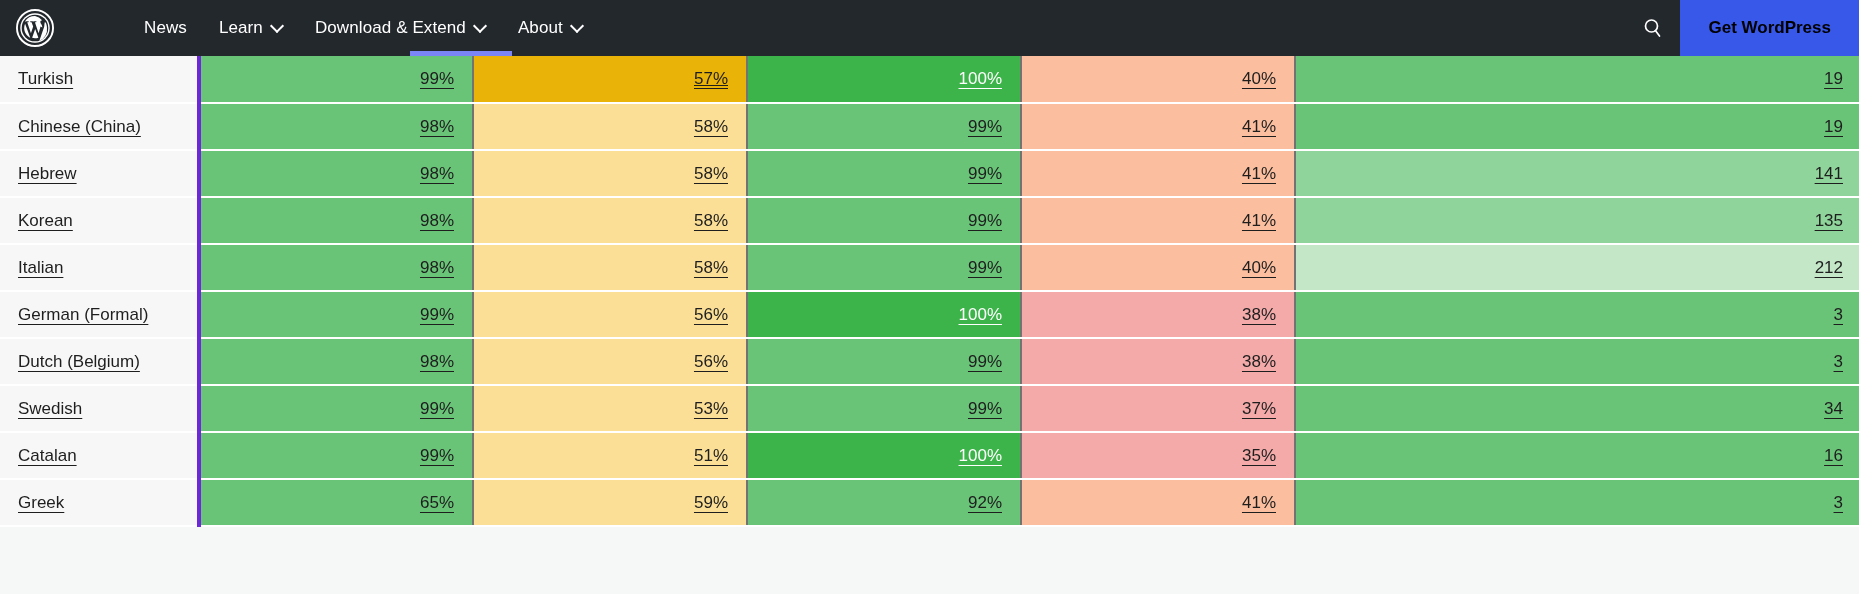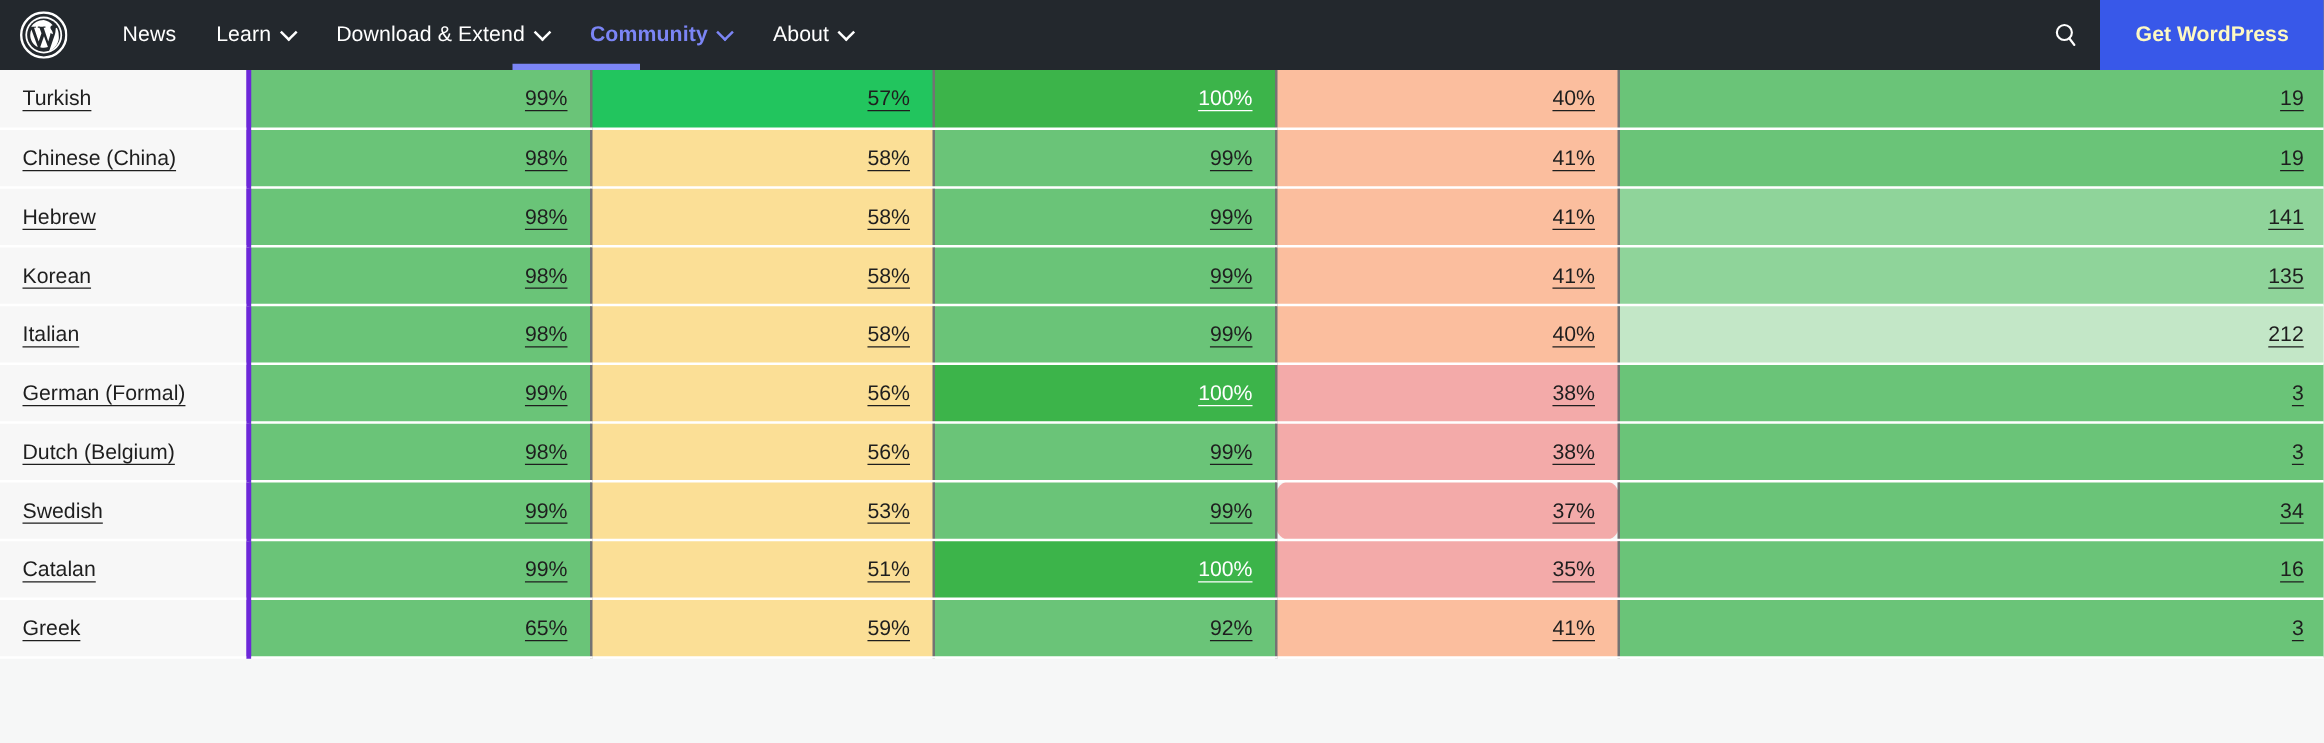--- a/index.html
+++ b/index.html
@@ -12,20 +12,21 @@
 
   
   .wp-header {
     position: relative;
     height: 56px;
     background: #23282d;
     display: flex;
     align-items: center;
     padding: 0 0 0 10px;
     z-index: 10;
+    gap: 46px;
   }
   .wp-logo {
     width: 38px; height: 38px;
     margin-left: 6px;
     margin-right: 28px;
     flex: 0 0 auto;
   }
   .wp-logo svg { display:block; width:38px; height:38px; }
 
   .nav {
@@ -78,21 +79,21 @@
     height: 56px;
   }
   .search-btn {
     width: 54px; height: 56px;
     display: flex; align-items: center; justify-content: center;
     cursor: pointer;
   }
   .search-btn svg { display:block; }
   .get-wp {
     background: #3858e9;
-    color: #fef9c3;
+    color: #000000;
     font-size: 17px;
     font-weight: 700;
     height: 56px;
     display: flex;
     align-items: center;
     padding: 0 28px;
     cursor: pointer;
     white-space: nowrap;
   }
 
@@ -159,24 +160,20 @@
       <span>News</span>
     </div>
     <div class="nav-item">
       <span>Learn</span>
       <span class="chev"></span>
     </div>
     <div class="nav-item">
       <span>Download &amp; Extend</span>
       <span class="chev"></span>
     </div>
-    <div class="nav-item active">
-      <span>Community</span>
-      <span class="chev"></span>
-    </div>
     <div class="nav-item">
       <span>About</span>
       <span class="chev"></span>
     </div>
   </nav>
 
   <div class="active-bar"></div>
 
   <div class="header-right">
     <div class="search-btn">
@@ -188,21 +185,21 @@
     <div class="get-wp">Get WordPress</div>
   </div>
 </div>
 
 <div class="table-wrap">
   <table class="locale-table">
     <tbody id="table-body">
         <tr>
           <td class="c-name"><a class="cell-link">Turkish</a></td>
           <td class="c-val" style="background: rgb(106, 196, 120);"><a class="cell-link">99%</a></td>
-          <td class="c-val" style="background: #22c55e;"><a class="cell-link">57%</a></td>
+          <td class="c-val" style="background: #eab308; text-decoration: underline;"><a class="cell-link">57%</a></td>
           <td class="c-val on-dark" style="background: rgb(60, 180, 74);"><a class="cell-link">100%</a></td>
           <td class="c-val" style="background: rgb(251, 190, 158);"><a class="cell-link">40%</a></td>
           <td class="c-val last" style="background: rgb(106, 196, 120);"><a class="cell-link">19</a></td>
         </tr>
         <tr>
           <td class="c-name"><a class="cell-link">Chinese (China)</a></td>
           <td class="c-val" style="background: rgb(106, 196, 120);"><a class="cell-link">98%</a></td>
           <td class="c-val" style="background: rgb(251, 223, 150);"><a class="cell-link">58%</a></td>
           <td class="c-val" style="background: rgb(106, 196, 120);"><a class="cell-link">99%</a></td>
           <td class="c-val" style="background: rgb(251, 190, 158);"><a class="cell-link">41%</a></td>
@@ -246,21 +243,21 @@
           <td class="c-val" style="background: rgb(251, 223, 150);"><a class="cell-link">56%</a></td>
           <td class="c-val" style="background: rgb(106, 196, 120);"><a class="cell-link">99%</a></td>
           <td class="c-val" style="background: rgb(243, 170, 169);"><a class="cell-link">38%</a></td>
           <td class="c-val last" style="background: rgb(106, 196, 120);"><a class="cell-link">3</a></td>
         </tr>
         <tr>
           <td class="c-name"><a class="cell-link">Swedish</a></td>
           <td class="c-val" style="background: rgb(106, 196, 120);"><a class="cell-link">99%</a></td>
           <td class="c-val" style="background: rgb(251, 223, 150);"><a class="cell-link">53%</a></td>
           <td class="c-val" style="background: rgb(106, 196, 120);"><a class="cell-link">99%</a></td>
-          <td class="c-val" style="background: rgb(243, 170, 169); border-radius: 11px;"><a class="cell-link">37%</a></td>
+          <td class="c-val" style="background: rgb(243, 170, 169);"><a class="cell-link">37%</a></td>
           <td class="c-val last" style="background: rgb(106, 196, 120);"><a class="cell-link">34</a></td>
         </tr>
         <tr>
           <td class="c-name"><a class="cell-link">Catalan</a></td>
           <td class="c-val" style="background: rgb(106, 196, 120);"><a class="cell-link">99%</a></td>
           <td class="c-val" style="background: rgb(251, 223, 150);"><a class="cell-link">51%</a></td>
           <td class="c-val on-dark" style="background: rgb(60, 180, 74);"><a class="cell-link">100%</a></td>
           <td class="c-val" style="background: rgb(243, 170, 169);"><a class="cell-link">35%</a></td>
           <td class="c-val last" style="background: rgb(106, 196, 120);"><a class="cell-link">16</a></td>
         </tr>

